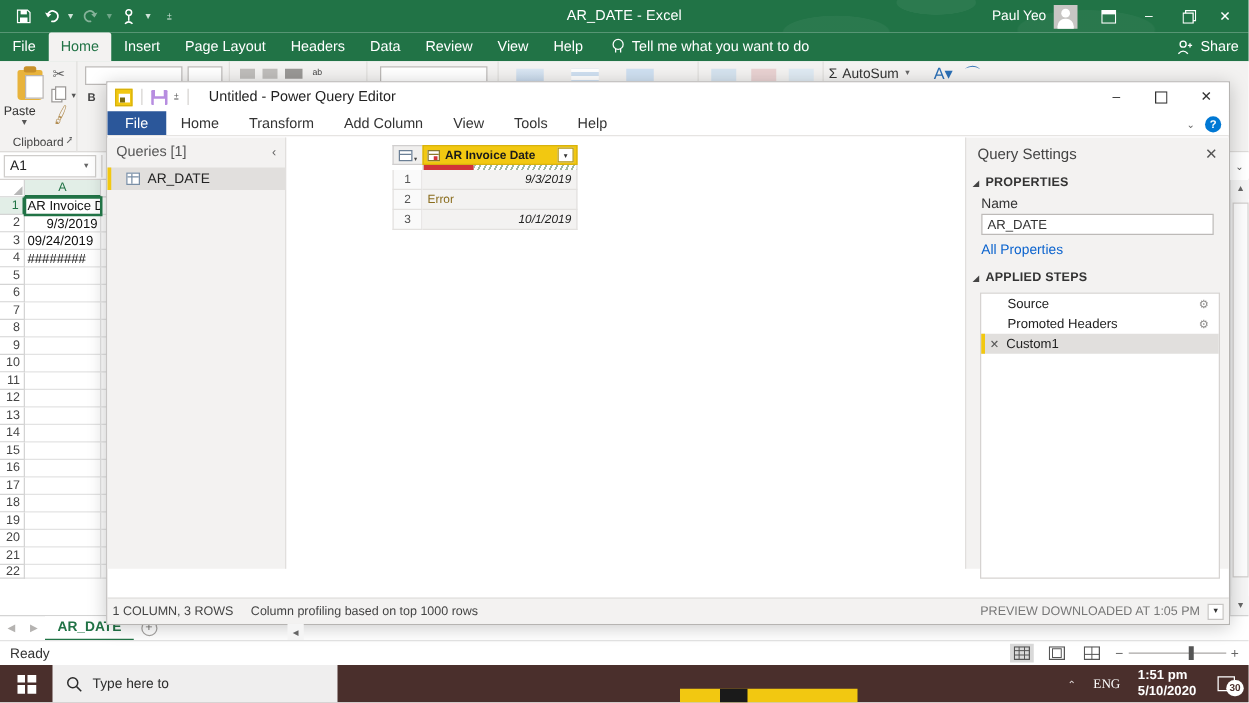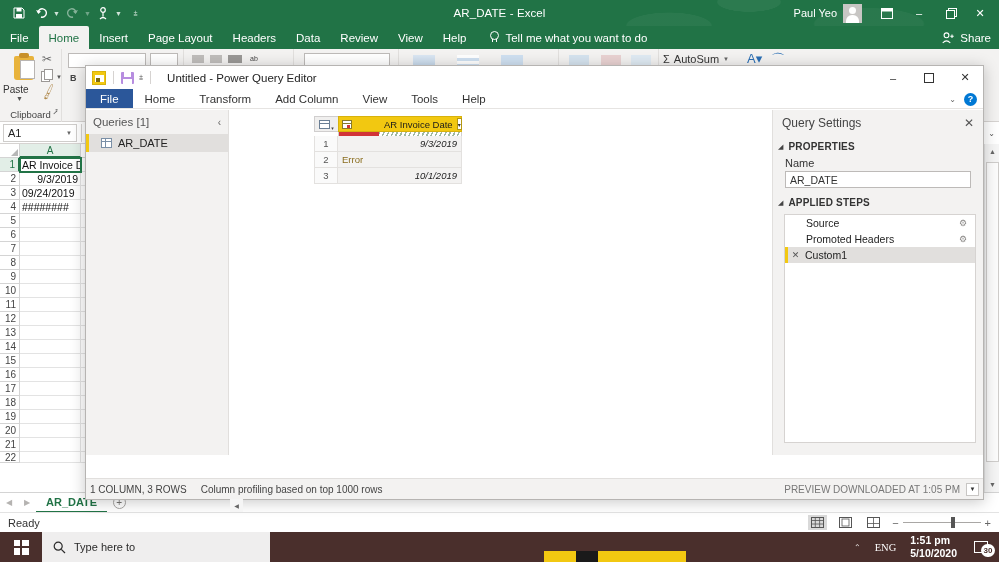--- a/index.html
+++ b/index.html
@@ -174,21 +174,21 @@
   .dg { position:absolute; left:84px; top:6px; width:148px; }
   .dg-hdrrow { height:16px; display:flex; }
   .dg-corner { width:24px; height:16px; background:#f0efee; border:1px solid #d0cece; border-right:none; display:flex; align-items:center; justify-content:center;}
   .dg-cornerico{ width:11px; height:9px; border:1px solid #6b7f95; background:#fff; position:relative;}
   .dg-cornerico::before{content:"";position:absolute;left:0;top:2px;width:9px;height:1px;background:#6b7f95;}
   .dg-cornercaret{ font-size:5px; color:#444; margin-left:1px; align-self:flex-end;}
   .dg-colhdr { width:124px; height:16px; background:#f2c811; display:flex; align-items:center; gap:4px; padding-left:3px; border:1px solid #d8b20c; }
   .dg-colico { width:10px; height:9px; background:#fff; border:1px solid #8a7a2a; position:relative; flex:none;}
   .dg-colico::before{content:"";position:absolute;left:0;top:2px;width:8px;height:1px;background:#8a7a2a;}
   .dg-colico::after{content:"";position:absolute;right:1px;bottom:0px;width:3px;height:3px;background:#d13438;}
-  .dg-colname { font-size:9.5px; font-weight:normal; color:#1a1a1a; flex:1; white-space:nowrap;margin-left:28px;}
+  .dg-colname { font-size:9.5px; font-weight:bold; color:#1a1a1a; flex:1; white-space:nowrap;}
   .dg-filter { width:13px; height:12px; background:#fff; border:1px solid #b5980f; display:flex; align-items:center; justify-content:center; font-size:6px; color:#333; margin-right:2px;}
   .dg-quality { height:4px; display:flex; margin-left:24px; width:124px; border-left:1px solid #d0cece; border-right:1px solid #d0cece;}
   .dq-red { width:33%; background:#d13438; }
   .dq-hatch { flex:1; background:repeating-linear-gradient(115deg,#9fb8a0 0 1.5px,#ffffff 1.5px 4px); }
   .dg-row { height:16px; display:flex; }
   .dg-rownum { width:24px; height:16px; background:#fafafa; border:1px solid #e3e1df; border-top:none; display:flex; align-items:center; justify-content:center; font-size:9.5px; color:#555;}
   .dg-cell { width:124px; height:16px; background:#f3f2f1; border:1px solid #e3e1df; border-top:none; border-left:none; display:flex; align-items:center; padding:0 4px; font-size:9.5px; font-style:italic; color:#222;}
   .dg-cell.right { justify-content:flex-end; }
   .dg-cell.err { color:#8a6d1e; justify-content:flex-start; font-style:normal;}
 
@@ -628,20 +628,21 @@
         <span class="qs-title">Query Settings</span>
         <span class="qs-close">✕</span>
       </div>
 
       <div class="qs-section">
         <span class="qs-arrow">◢</span>
         <span class="qs-section-label">PROPERTIES</span>
       </div>
       <div class="qs-fieldlabel">Name</div>
       <div class="qs-input">AR_DATE</div>
+      <div class="qs-link">All Properties</div>
 
       <div class="qs-section" style="padding-top:9px;">
         <span class="qs-arrow">◢</span>
         <span class="qs-section-label">APPLIED STEPS</span>
       </div>
 
       <div class="qs-steps">
         <div class="step">
           <span class="stname">Source</span>
           <span class="gear">⚙</span>

